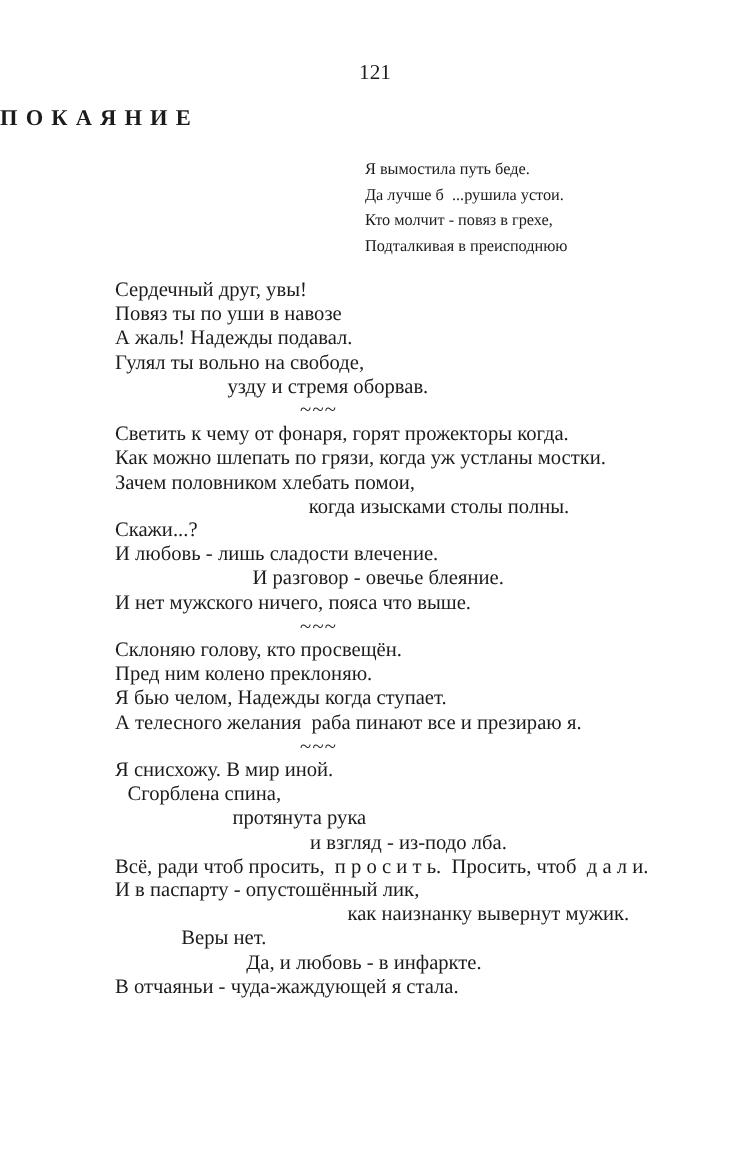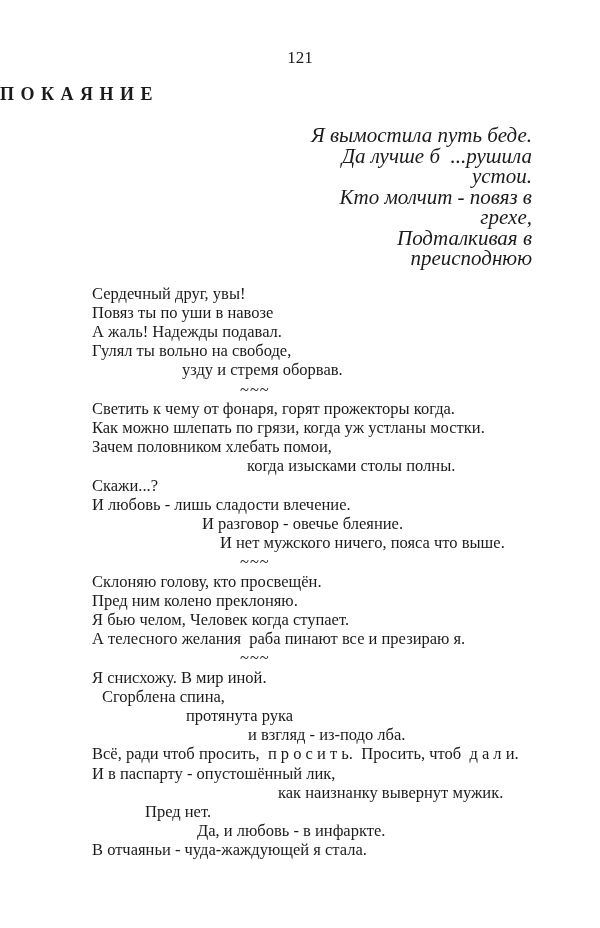--- a/index.html
+++ b/index.html
@@ -28,23 +28,22 @@
     font-size: 18px;
     font-weight: bold;
     letter-spacing: 1px;
     line-height: 22px;
     white-space: pre-wrap;
   }
   .epigraph {
     margin-top: 20px;
     margin-left: 292px;
     width: 240px;
-    text-align: right;
-    font-style: italic;
-    font-size: 21px;
+    text-align: left;
+    font-size: 13px;
     line-height: 20.5px;
   }
   .epigraph .ep-line {
     white-space: pre-wrap;
   }
   .poem {
     margin-top: 15px;
     padding-left: 92px;
     font-size: 16.5px;
     line-height: 19.2px;
@@ -81,32 +80,32 @@
       <div class="line">Гулял ты вольно на свободе,</div>
       <div class="line" style="margin-left: 90px;">узду и стремя оборвав.</div>
       <div class="line sep" style="margin-left: 148px;">~~~</div>
       <div class="line">Светить к чему от фонаря, горят прожекторы когда.</div>
       <div class="line">Как можно шлепать по грязи, когда уж устланы мостки.</div>
       <div class="line">Зачем половником хлебать помои,</div>
       <div class="line" style="margin-left: 155px;">когда изысками столы полны.</div>
       <div class="line">Скажи...?</div>
       <div class="line">И любовь - лишь сладости влечение.</div>
       <div class="line" style="margin-left: 110px;">И разговор - овечье блеяние.</div>
-      <div class="line" style="margin-left: 128px;">И нет мужского ничего, пояса что выше.</div>
+      <div class="line" style="">И нет мужского ничего, пояса что выше.</div>
       <div class="line sep" style="margin-left: 148px;">~~~</div>
       <div class="line">Склоняю голову, кто просвещён.</div>
       <div class="line">Пред ним колено преклоняю.</div>
-      <div class="line">Я бью челом, Человек когда ступает.</div>
+      <div class="line">Я бью челом, Надежды когда ступает.</div>
       <div class="line">А телесного желания  раба пинают все и презираю я.</div>
       <div class="line sep" style="margin-left: 148px;">~~~</div>
       <div class="line">Я снисхожу. В мир иной.</div>
       <div class="line" style="margin-left: 10px;">Сгорблена спина,</div>
       <div class="line" style="margin-left: 94px;">протянута рука</div>
       <div class="line" style="margin-left: 156px;">и взгляд - из-подо лба.</div>
       <div class="line">Всё, ради чтоб просить,  п р о с и т ь.  Просить, чтоб  д а л и.</div>
       <div class="line">И в паспарту - опустошённый лик,</div>
       <div class="line" style="margin-left: 186px;">как наизнанку вывернут мужик.</div>
-      <div class="line" style="margin-left: 53px;">Пред нет.</div>
+      <div class="line" style="margin-left: 53px;">Веры нет.</div>
       <div class="line" style="margin-left: 105px;">Да, и любовь - в инфаркте.</div>
       <div class="line">В отчаяньи - чуда-жаждующей я стала.</div>
     </div>
 
 </div>
 
 </body></html>

